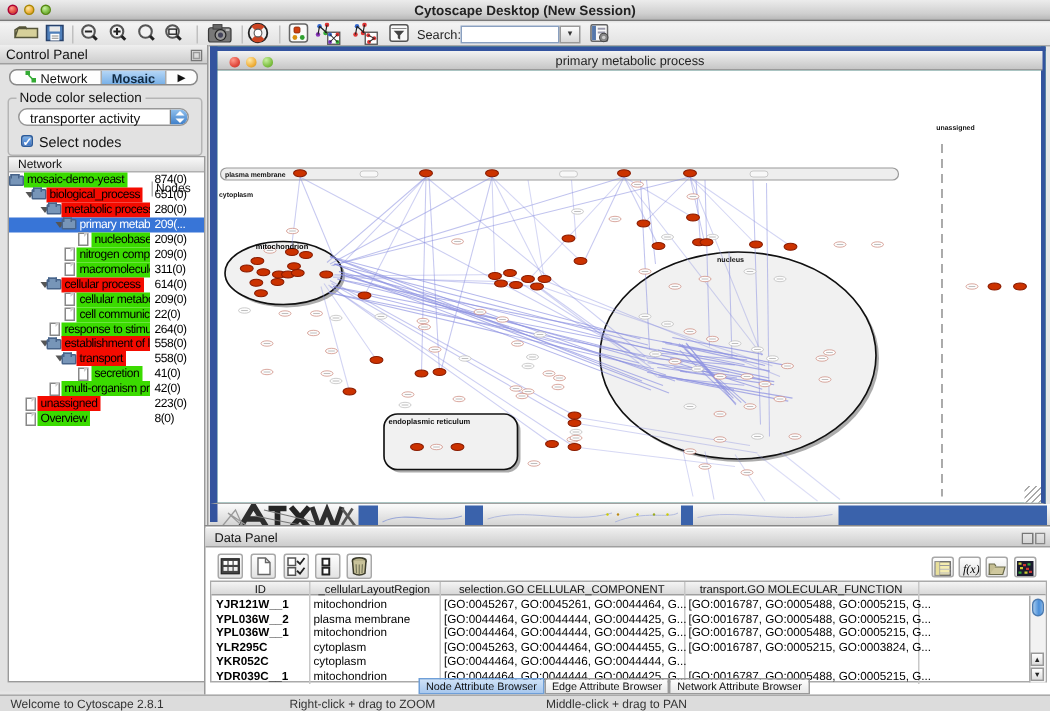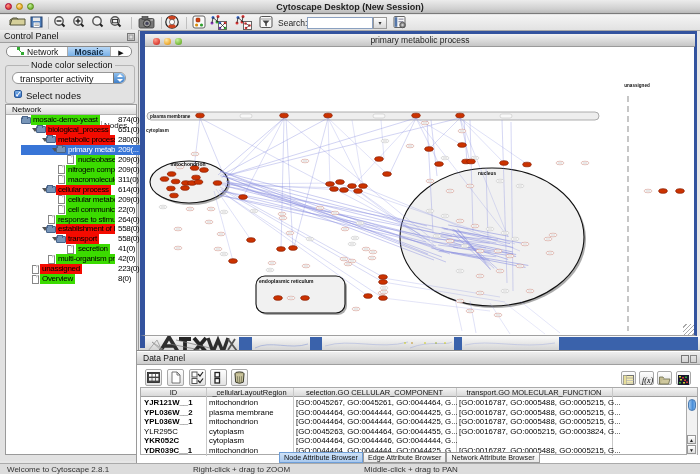--- a/index.html
+++ b/index.html
@@ -26,34 +26,34 @@
 
 
 #cp { left:0; top:30px; width:139px; height:431px; background:#e2e2e2; border-right:1px solid #9a9a9a; }
 #cp-title { left:0; top:0; width:138px; height:13px; background:linear-gradient(#efefef,#cdcdcd); border-bottom:1px solid #9f9f9f; font-size:9px; color:#111; line-height:13px; padding-left:4px; }
 #cp-tabs { left:6px; top:16px; width:126px; height:11px; border:1px solid #8a8a8a; border-radius:5px; background:#fdfdfd; overflow:hidden; display:flex; }
 #tab-net { width:61px; height:100%; font-size:8.5px; color:#111; text-align:center; line-height:10px; border-right:1px solid #aaa; }
 #tab-mos { width:43px; height:100%; font-size:8.5px; font-weight:bold; color:#102a43; text-align:center; line-height:10px; background:linear-gradient(#b7d7f6,#79b1e8); border-right:1px solid #aaa; }
 #tab-arr { flex:1; font-size:7px; text-align:center; line-height:11px; color:#111; }
 
 #grp { left:5px; top:35px; width:130px; height:39px; border:1px solid #b5b5b5; border-radius:3px; }
-#grp-lbl { left:11px; top:30px; font-size:9px; color:#111; background:#e2e2e2; padding:0 2px;margin-left:18px; }
+#grp-lbl { left:11px; top:30px; font-size:9px; color:#111; background:#e2e2e2; padding:0 2px; }
 #combo { left:12px; top:42px; width:114px; height:12px; background:#fff; border:1px solid #979797; border-radius:6px; }
 #combo .txt { position:absolute; left:7px; top:0px; font-size:9px; color:#111; line-height:12px;}
 #combo .step { position:absolute; right:0px; top:0px; width:12px; height:10px; margin:0; border-radius:0 5px 5px 0; background:linear-gradient(#8fc0ee,#3f7fc9); border-left:1px solid #777;}
 #combo .step:before { content:""; position:absolute; left:3px; top:1px; border-left:3px solid transparent; border-right:3px solid transparent; border-bottom:3px solid #fff; }
 #combo .step:after  { content:""; position:absolute; left:3px; bottom:1px; border-left:3px solid transparent; border-right:3px solid transparent; border-top:3px solid #fff; }
 #chk { left:14px; top:60px; width:8px; height:8px; background:linear-gradient(#7db1e8,#3c74c8); border:1px solid #2a5a9a; border-radius:2px; color:#fff; font-size:8px; line-height:8px; text-align:center; font-weight:bold;}
 #chk-lbl { left:26px; top:60px; font-size:9.5px; color:#111; }
 
 #tree { left:5px; top:74px; width:132px; height:351px; background:#fff; border:1px solid #9a9a9a; }
 #tree-hdr { left:0; top:0; width:130px; height:10px; background:linear-gradient(#f8f8f8,#dcdcdc); border-bottom:1px solid #b0b0b0; }
 #tree-hdr .h1 { position:absolute; left:6px; top:0; font-size:8px; color:#111; line-height:10px;}
 #tree-hdr .h2 { position:absolute; left:95px; top:16px; font-size:8px; color:#111; line-height:10px; border-left:1px solid #b0b0b0; padding-left:2px; height:10px;}
-.trow { position:absolute; left:15px; width:130px; height:10px; font-size:8px; letter-spacing:-0.3px; line-height:10px; white-space:nowrap; }
+.trow { position:absolute; left:0; width:130px; height:10px; font-size:8px; letter-spacing:-0.3px; line-height:10px; white-space:nowrap; }
 .trow .lbl { position:absolute; top:0; height:10px; padding:0 2px; color:#000; overflow:hidden; }
 .trow .val { position:absolute; left:97px; top:0; height:10px; color:#000;text-align:center; }
 .bg-g { background:#3bdb00; }
 .bg-r { background:#f40b00; }
 .tri { position:absolute; top:3px; width:0; height:0; border-left:3px solid transparent; border-right:3px solid transparent; border-top:4px solid #555; }
 .fold { position:absolute; top:1.5px; width:10px; height:7px; background:#7795b8; border:1px solid #48648a; border-radius:1px; }
 .fold:before { content:""; position:absolute; left:0px; top:-2px; width:4px; height:2px; background:#7795b8; border:1px solid #48648a; border-bottom:none; }
 .page { position:absolute; top:0.5px; width:7px; height:9px; background:#fff; border:1px solid #888; }
 .page:before { content:""; position:absolute; right:-1px; top:-1px; border-left:3px solid #ccc; border-bottom:3px solid transparent; }
 .rsel { background:#3875d7; }
@@ -750,21 +750,21 @@
           <span style="left:155px">[GO:0044464, GO:0044444, GO:0044425, G...</span>
           <span style="left:318px">[GO:0016787, GO:0005488, GO:0005215, G...</span>
         </div>
         <div class="drow" style="top:29.2px">
           <span style="left:3px;font-weight:bold">YPL036W__1</span>
           <span style="left:68px">mitochondrion</span>
           <span style="left:155px">[GO:0044464, GO:0044444, GO:0044425, G...</span>
           <span style="left:318px">[GO:0016787, GO:0005488, GO:0005215, G...</span>
         </div>
         <div class="drow" style="top:38.8px">
-          <span style="left:3px;font-weight:normal">YLR295C</span>
+          <span style="left:3px;font-weight:bold">YLR295C</span>
           <span style="left:68px">cytoplasm</span>
           <span style="left:155px">[GO:0045263, GO:0044464, GO:0044455, G...</span>
           <span style="left:318px">[GO:0016787, GO:0005215, GO:0003824, G...</span>
         </div>
         <div class="drow" style="top:48.4px">
           <span style="left:3px;font-weight:bold">YKR052C</span>
           <span style="left:68px">cytoplasm</span>
           <span style="left:155px">[GO:0044464, GO:0044446, GO:0044444, G...</span>
         </div>
         <div class="drow" style="top:58.0px">

